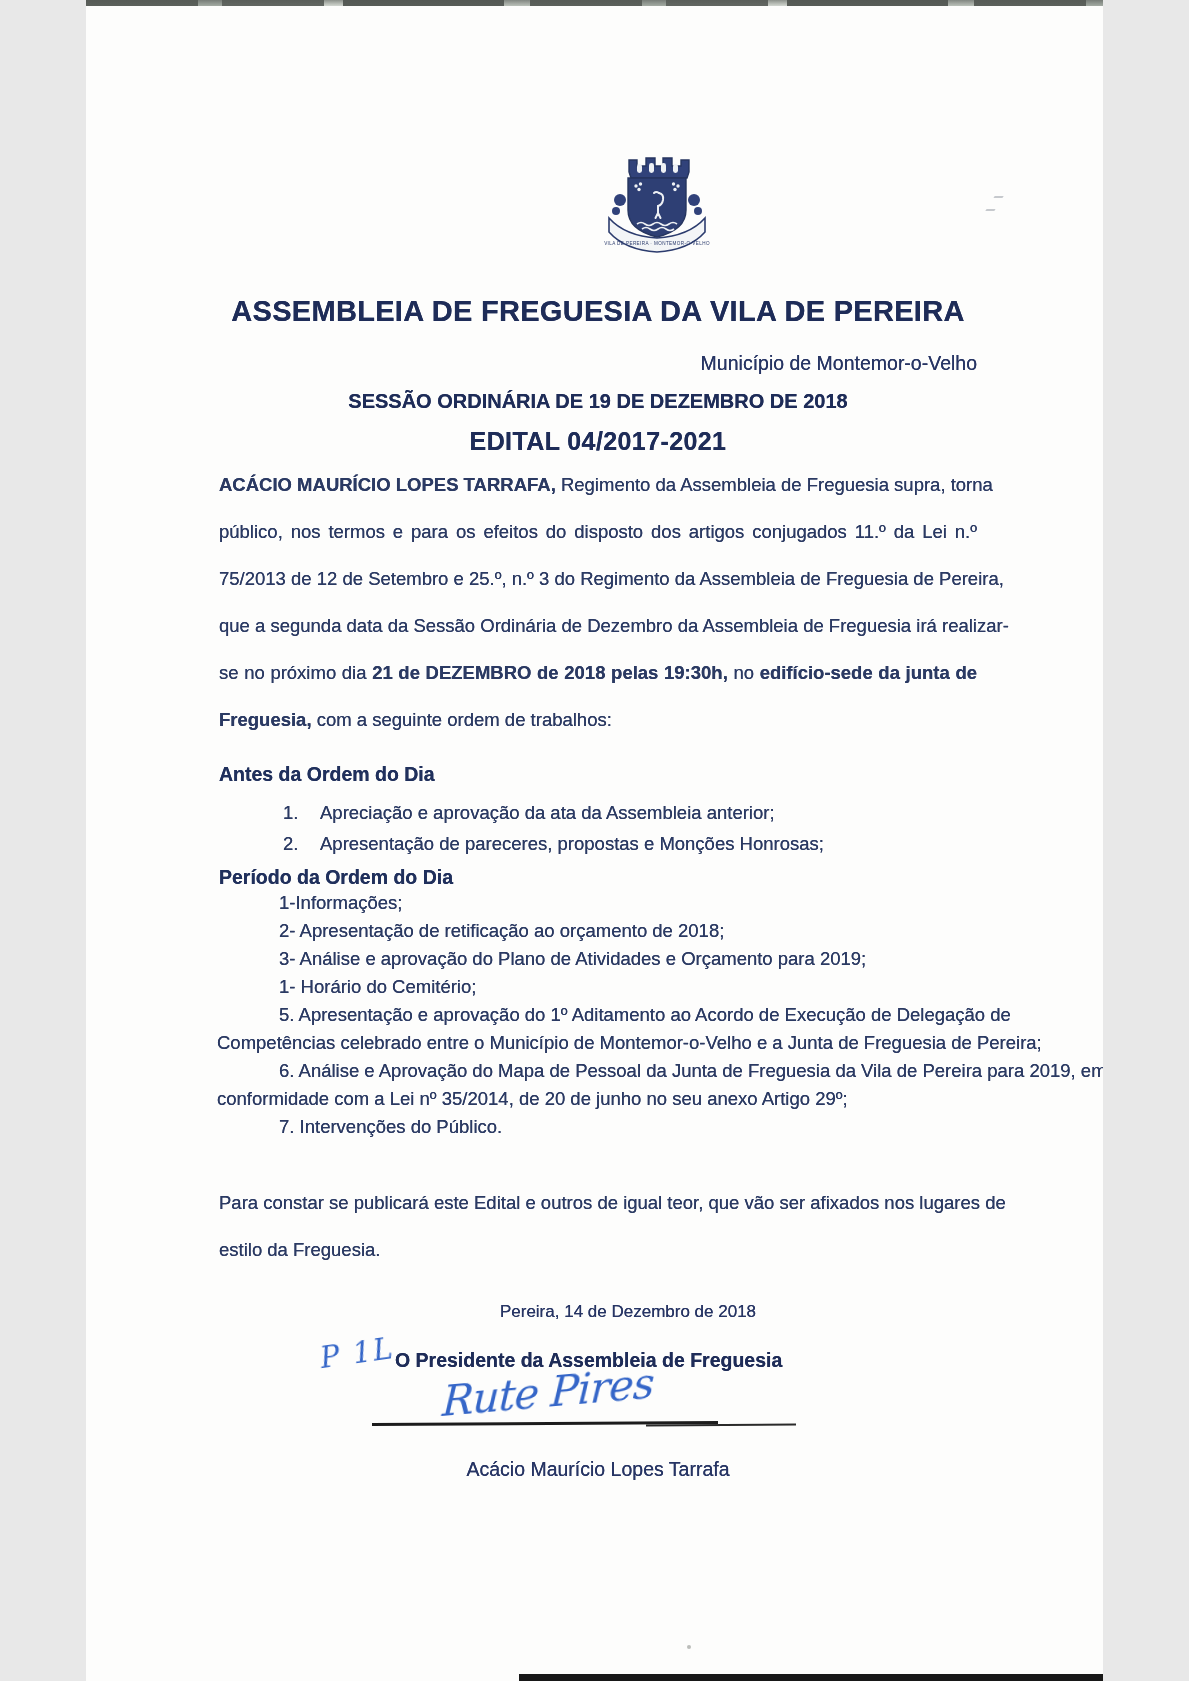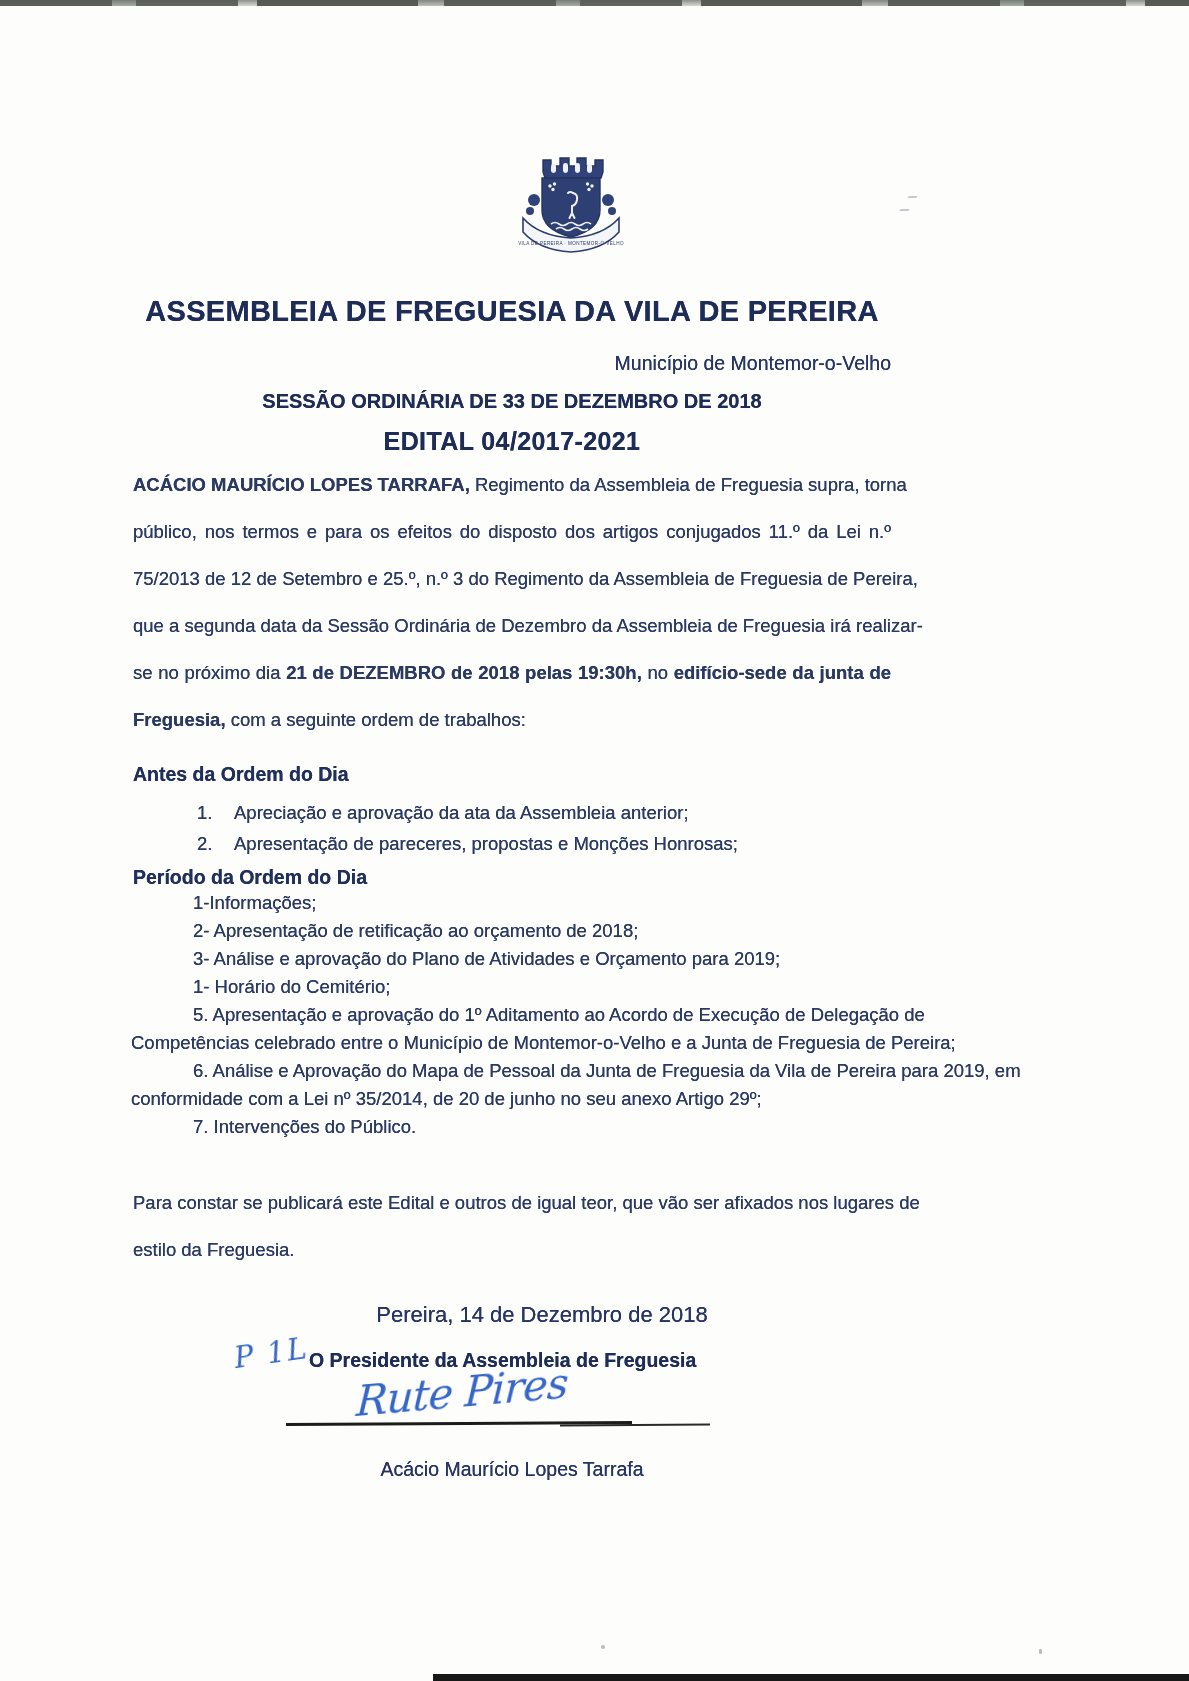--- a/index.html
+++ b/index.html
@@ -1,18 +1,18 @@
 <!DOCTYPE html>
 <html><head>
 <meta charset="utf-8">
 <style>
   html,body{margin:0;padding:0;background:#e8e8e8;}
   .page{
     position:relative;
-    width:1189px;height:1681px;
+    width:1017px;height:1681px;
     background:#fdfdfc;
     margin:0 auto;
     overflow:hidden;
     font-family:"Liberation Sans",sans-serif;
     color:#2b3a63;
   }
   .ink{ text-shadow:0 0 .6px currentColor; }
 
   
   .artifact-top{
@@ -55,21 +55,21 @@
   .sec2{top:866px;}
   .blist{position:absolute;left:133px;top:802px;width:820px;font-size:18.5px;}
   .bitem{display:flex;margin-left:64px;height:31px;white-space:nowrap;}
   .bitem .num{width:37px;flex:none;}
   .alist{position:absolute;left:131px;top:889px;width:902px;font-size:18.5px;line-height:28px;}
   .aitem{text-indent:62px;}
 
   
   .closing{position:absolute;left:133px;top:1192px;width:860px;font-size:18.5px;}
   .cline{height:47px;white-space:nowrap;}
-  .place-date{position:absolute;left:133px;top:1302px;width:818px;text-align:center;font-size:22px;color:#273564;}
+  .place-date{position:absolute;left:133px;top:1302px;width:818px;text-align:center;font-size:17px;color:#273564;}
 
   
   .initials{
     position:absolute;left:234px;top:1336px;
     font-family:"DejaVu Serif",serif;font-style:italic;
     font-size:29px;color:#3566c8;transform:rotate(-8deg);
     letter-spacing:2px;filter:blur(.3px);
   }
   .signer-title{position:absolute;left:309px;top:1349px;font-size:19.5px;font-weight:bold;color:#1e2c58;}
   .sig-ink{
@@ -127,21 +127,21 @@
 
       <g stroke="#eef1f5" fill="none" stroke-width="1.6">
         <path d="M40 76 q4 -3 8 0 t8 0 t8 0 t8 0 t8 0"></path>
         <path d="M45 81 q4 -3 8 0 t8 0 t8 0 t8 0"></path>
       </g>
     </svg>
   </div>
 
   <div class="hblock doc-title ink">ASSEMBLEIA DE FREGUESIA DA VILA DE PEREIRA</div>
   <div class="hblock muni ink">Município de Montemor-o-Velho</div>
-  <div class="hblock session ink">SESSÃO ORDINÁRIA DE 33 DE DEZEMBRO DE 2018</div>
+  <div class="hblock session ink">SESSÃO ORDINÁRIA DE 19 DE DEZEMBRO DE 2018</div>
   <div class="hblock edital ink">EDITAL 04/2017-2021</div>
 
   <div class="intro ink">
     <div class="iline"><span class="b">ACÁCIO MAURÍCIO LOPES TARRAFA,</span><span> Regimento da Assembleia de Freguesia supra, torna</span></div>
     <div class="iline">público, nos termos e para os efeitos do disposto dos artigos conjugados 11.º da Lei n.º</div>
     <div class="iline">75/2013 de 12 de Setembro e 25.º, n.º 3 do Regimento da Assembleia de Freguesia de Pereira,</div>
     <div class="iline">que a segunda data da Sessão Ordinária de Dezembro da Assembleia de Freguesia irá realizar-</div>
     <div class="iline"><span>se no próximo dia </span><span class="b">21 de DEZEMBRO de 2018 pelas 19:30h,</span><span> no </span><span class="b">edifício-sede da junta de</span></div>
     <div class="iline last"><span class="b">Freguesia,</span><span> com a seguinte ordem de trabalhos:</span></div>
   </div>

